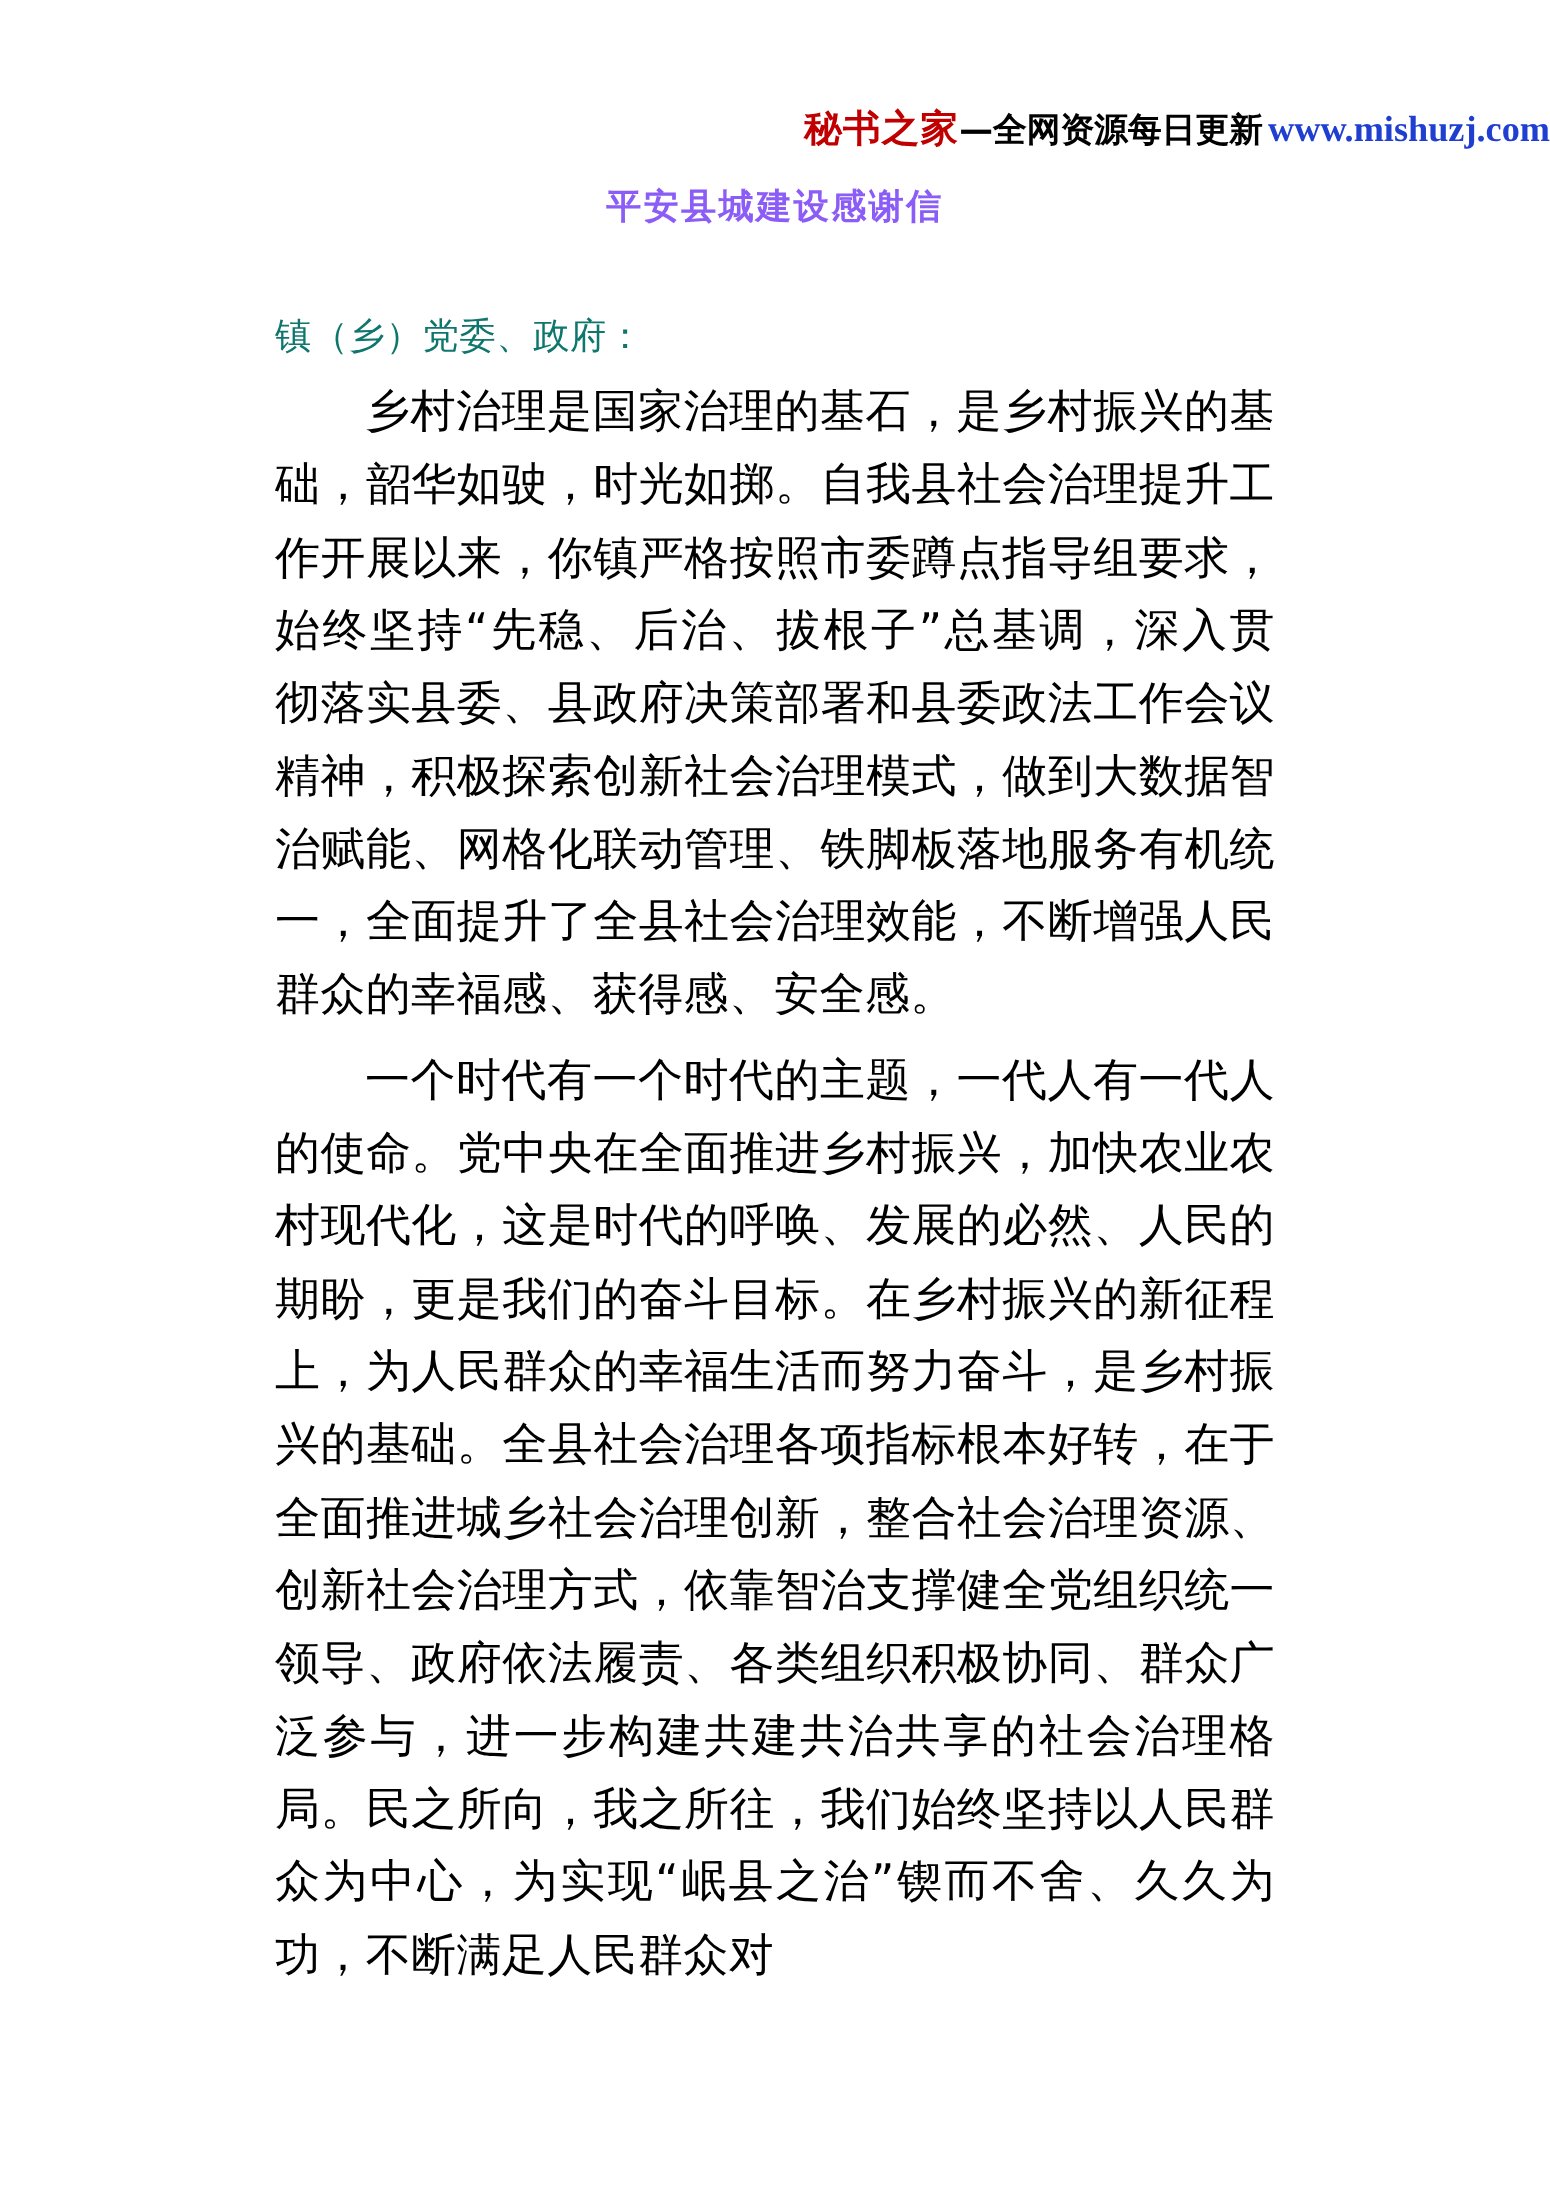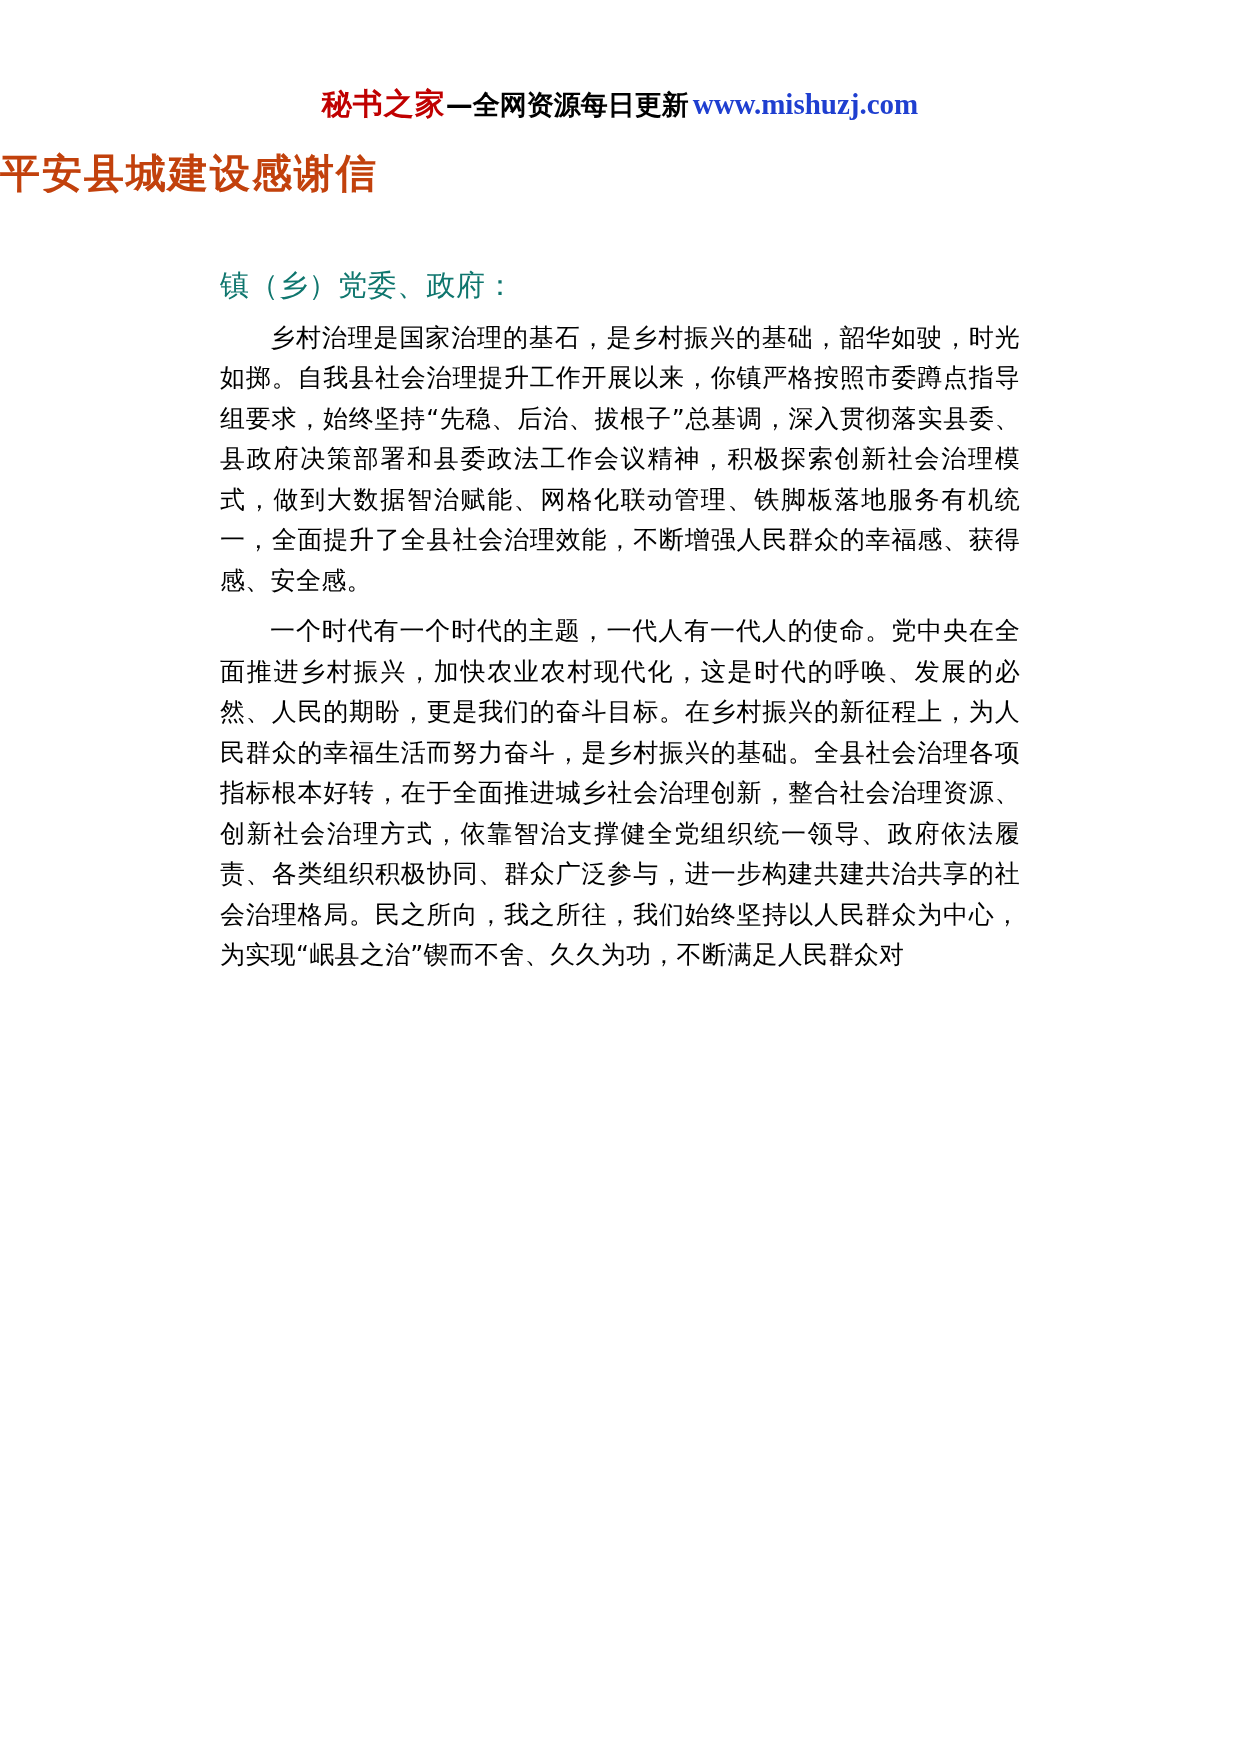--- a/index.html
+++ b/index.html
@@ -13,21 +13,21 @@
   .page {
     width: 1240px;
     height: 1754px;
     box-sizing: border-box;
     background: #ffffff;
     position: relative;
     overflow: hidden;
     padding: 0;
   }
   .header-banner {
-    text-align: center;
+    text-align: right;
     margin-top: 86px;
     line-height: 1.2;
     white-space: nowrap;
   }
   .brand {
     color: #c00000;
     font-size: 30px;
     font-weight: bold;
     letter-spacing: 1px;
   }
@@ -42,39 +42,40 @@
     font-weight: bold;
   }
   .banner-url {
     color: #1f3fd0;
     font-size: 29px;
     font-weight: bold;
     margin-left: 4px;
     font-family: "Liberation Serif", serif;
   }
   .doc-title {
-    font-size: 40px;
+    text-align: center;
+    font-size: 28px;
     font-weight: bold;
-    color: #c2410c;
+    color: #8b5cf6;
     margin-top: 24px;
     letter-spacing: 2px;
   }
   .body-wrap {
     margin: 0 auto;
     width: 800px;
     padding-top: 62px;
   }
   .salutation {
     font-size: 29px;
     color: #0f766e;
     line-height: 1.55;
     letter-spacing: 0.5px;
   }
   p.para {
-    font-size: 25px;
+    font-size: 36px;
     color: #000;
     line-height: 1.62;
     margin: 10px 0 0 0;
     text-indent: 2em;
     text-align: justify;
     text-justify: inter-ideograph;
     letter-spacing: 0.3px;
   }
 </style>
 </head>

